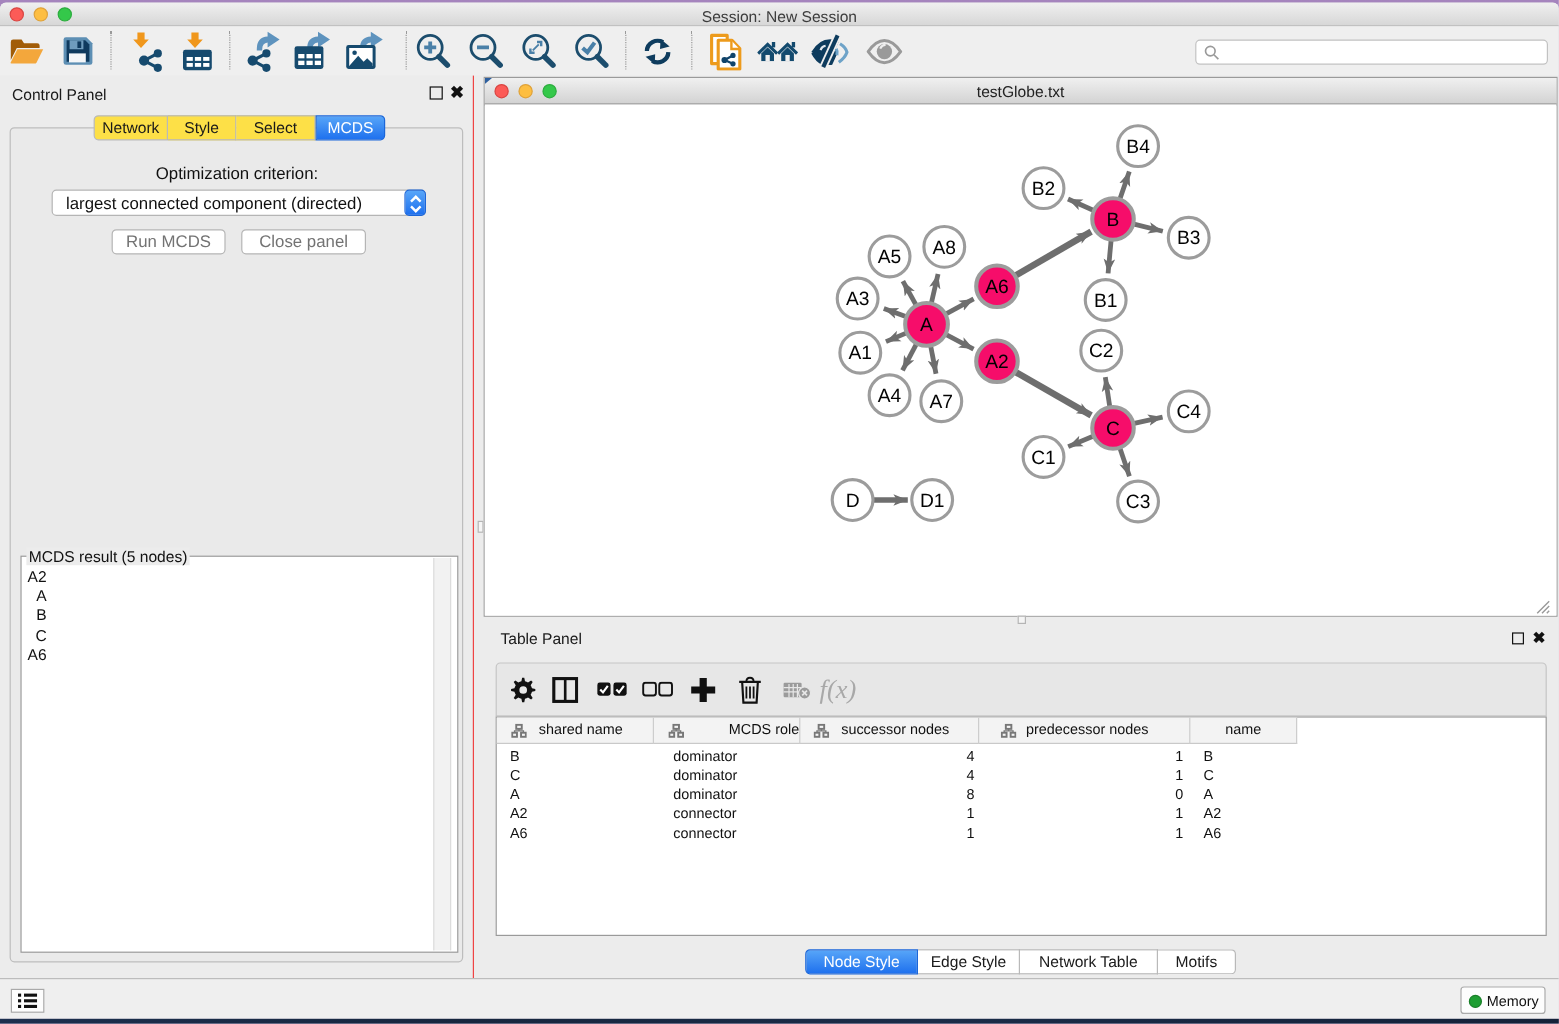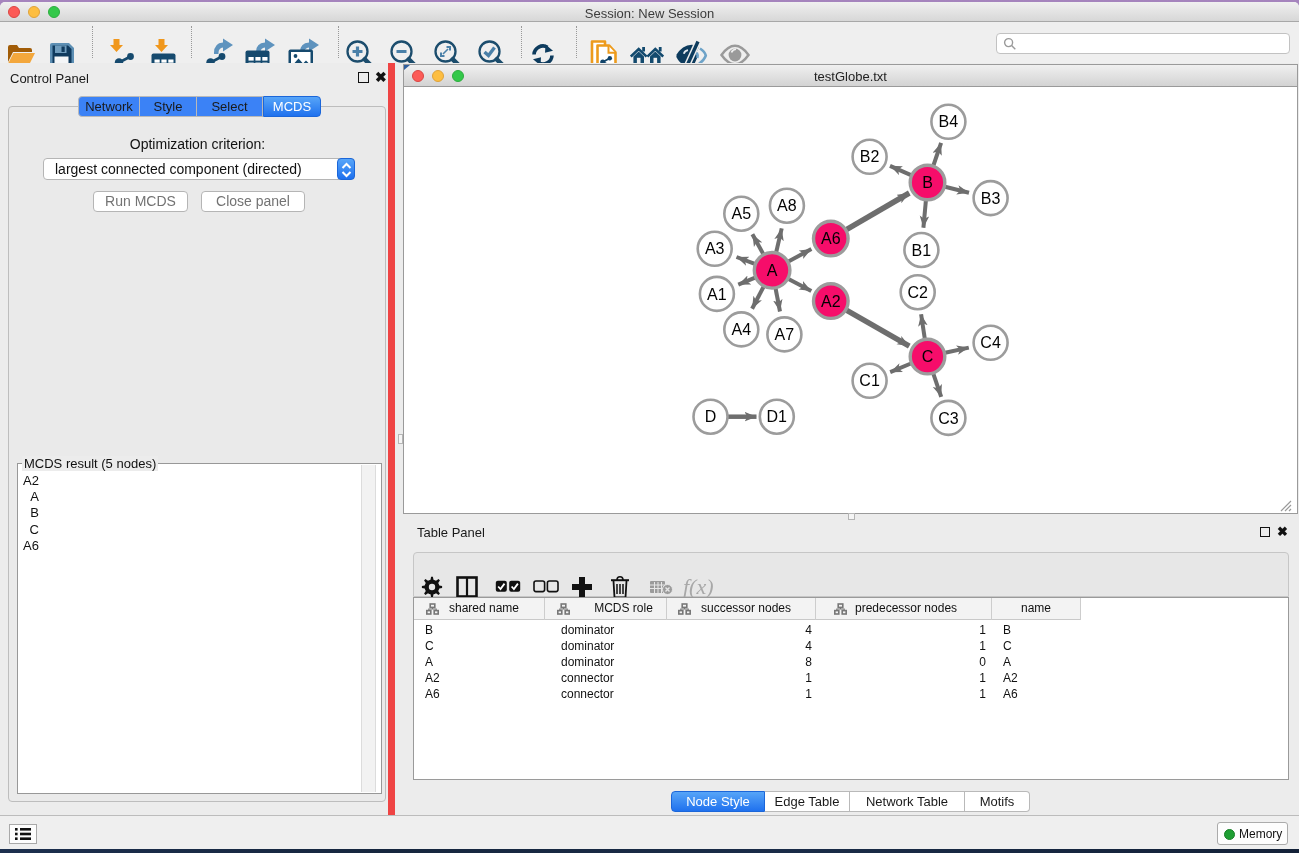--- a/index.html
+++ b/index.html
@@ -16,41 +16,41 @@
   border-radius:5px 5px 0 0; }
 .tl { position:absolute; top:4px; width:12px; height:12px; border-radius:50%; }
 .t1 { background:#fc5b57; border:1px solid #d94643; }
 .t2 { background:#fdbe41; border:1px solid #dfa23a; }
 .t3 { background:#34c84a; border:1px solid #2dad3f; }
 #titlebar .t1 { left:8px; } #titlebar .t2 { left:28px; } #titlebar .t3 { left:48px; }
 #titlebar .ttl { position:absolute; top:4px; width:100%; text-align:center;
   font-size:13px; color:#3c3c3c; }
 
 #toolbar { position:absolute; left:0; top:20px; width:100%; height:41px; background:#efefef; }
-.tbi { position:absolute; top:12px; height:41px; display:flex; align-items:center; }
+.tbi { position:absolute; top:0; height:41px; display:flex; align-items:center; justify-content:center; }
 .tsep { position:absolute; top:4px; height:32px; width:0; border-left:1px dotted #999; }
 #search { position:absolute; left:996px; top:11px; width:294px; height:21px;
   background:#fff; border:1px solid #c2c2c2; border-radius:4px; }
 
 #statusbar { position:absolute; left:0; top:813px; width:100%; height:34px; background:#efefef;
   border-top:1px solid #bcbcbc; }
 #listbtn { position:absolute; left:9px; top:822px; width:28px; height:20px; background:#fdfdfd;
   border:1px solid #a9a9a9; display:flex; align-items:center; justify-content:center; }
 #membtn { position:absolute; left:1217px; top:820px; width:71px; height:23px; background:#fdfdfd;
   border:1px solid #ababab; border-radius:3px; font-size:12px; color:#111; }
 #membtn .dot { position:absolute; left:6px; top:6px; width:11px; height:11px; border-radius:50%;
   background:#1e9e33; border:1px solid #187f28; }
 #membtn .mt { position:absolute; left:21px; top:4px; }
 
 #cp { position:absolute; left:0; top:61px; width:395px; height:752px; background:#ececec;
-  border-right:7px solid #ef4444; }
+  border-right:1px solid #ef4444; }
 #cp .hdr { position:absolute; left:10px; top:8px; font-size:13px; color:#1a1a1a; }
 .wctl { position:absolute; color:#111; }
 #cp .tabs { position:absolute; left:78px; top:33px; height:21px; display:flex; z-index:3; }
-.tab { height:21px; background:#3b82f6; border:1px solid #b9b9b9; border-left:none;
+.tab { height:21px; background:#fde047; border:1px solid #b9b9b9; border-left:none;
   font-size:13px; color:#1a1a1a; display:flex; align-items:center; justify-content:center; }
 .tab.first { border-left:1px solid #b9b9b9; border-radius:4px 0 0 4px; }
 .tab.sel { background:linear-gradient(#57a5f8,#1f71ee); color:#fff; border:1px solid #1b66d9;
   border-radius:0 4px 4px 0; }
 #cpbox { position:absolute; left:8px; top:43px; width:378px; height:696px;
   border:1px solid #bdbdbd; border-radius:4px; background:#eaeaea; }
 #optlbl { position:absolute; left:0; top:73px; width:395px; text-align:center; font-size:14px; color:#111; }
 #dropdown { position:absolute; left:43px; top:95px; width:312px; height:22px; background:#fff;
   border:1px solid #b5b5b5; border-radius:4px; font-size:14px; color:#111;
   line-height:20px; padding-left:11px; }
@@ -490,21 +490,21 @@
             </svg>
       <div class="hc" style="left:0; width:131px; padding-left:35px; text-align:left;">shared name</div>
       <svg class="hico" style="left:143px;" width="13" height="12" viewBox="0 0 13 12">
               <g fill="none" stroke="#777" stroke-width="1.6">
                 <rect x="4.2" y="1" width="4.6" height="3.4"></rect>
                 <rect x="0.8" y="7.6" width="4" height="3.4"></rect>
                 <rect x="8.2" y="7.6" width="4" height="3.4"></rect>
                 <path d="M6.5 4.5 V6 M2.8 7.6 V6 H10.2 V7.6" stroke-width="1.1"></path>
               </g>
             </svg>
-      <div class="hc" style="left:131px; width:122px; padding-left:36px; text-align:center;">MCDS role</div>
+      <div class="hc" style="left:131px; width:122px; padding-left:36px; text-align:right;">MCDS role</div>
       <svg class="hico" style="left:264px;" width="13" height="12" viewBox="0 0 13 12">
               <g fill="none" stroke="#777" stroke-width="1.6">
                 <rect x="4.2" y="1" width="4.6" height="3.4"></rect>
                 <rect x="0.8" y="7.6" width="4" height="3.4"></rect>
                 <rect x="8.2" y="7.6" width="4" height="3.4"></rect>
                 <path d="M6.5 4.5 V6 M2.8 7.6 V6 H10.2 V7.6" stroke-width="1.1"></path>
               </g>
             </svg>
       <div class="hc" style="left:253px; width:149px; padding-left:34px; text-align:left;">successor nodes</div>
       <svg class="hico" style="left:420px;" width="13" height="12" viewBox="0 0 13 12">
@@ -549,21 +549,21 @@
     <div class="trow" style="top:88px;">
             <span style="left:11px;">A6</span>
             <span style="left:147px;">connector</span>
             <span style="left:350px; width:48px; text-align:right;">1</span>
             <span style="left:520px; width:52px; text-align:right;">1</span>
             <span style="left:589px;">A6</span>
           </div>
   </div>
     <div id="tptabs">
       <div class="btab sel" style="width:94px;">Node Style</div>
-      <div class="btab" style="width:85px;">Edge Table</div>
+      <div class="btab" style="width:85px;">Edge Style</div>
       <div class="btab" style="width:115px;">Network Table</div>
       <div class="btab last" style="width:65px;">Motifs</div>
     </div>
   </div>
   <div id="statusbar"></div>
   <div id="listbtn">
         <svg width="16" height="14" viewBox="0 0 16 14">
           <g fill="#111">
             <rect x="0" y="1" width="2.6" height="2.6"></rect>
             <rect x="5" y="1" width="11" height="2.6"></rect>

